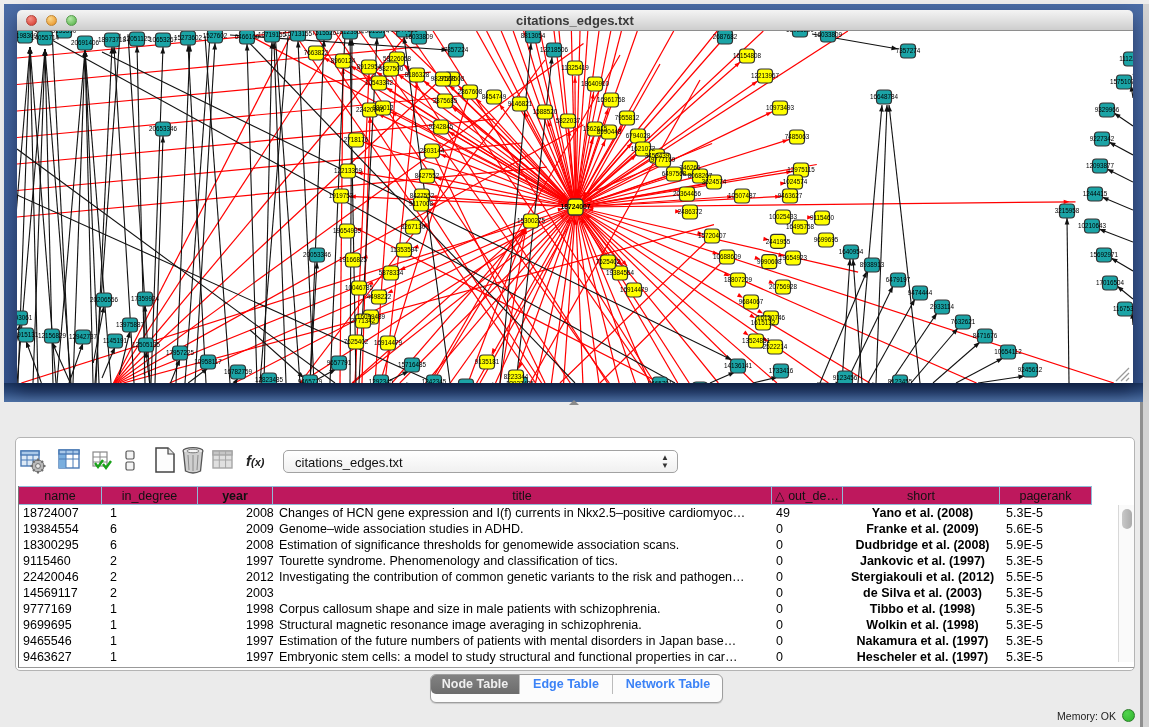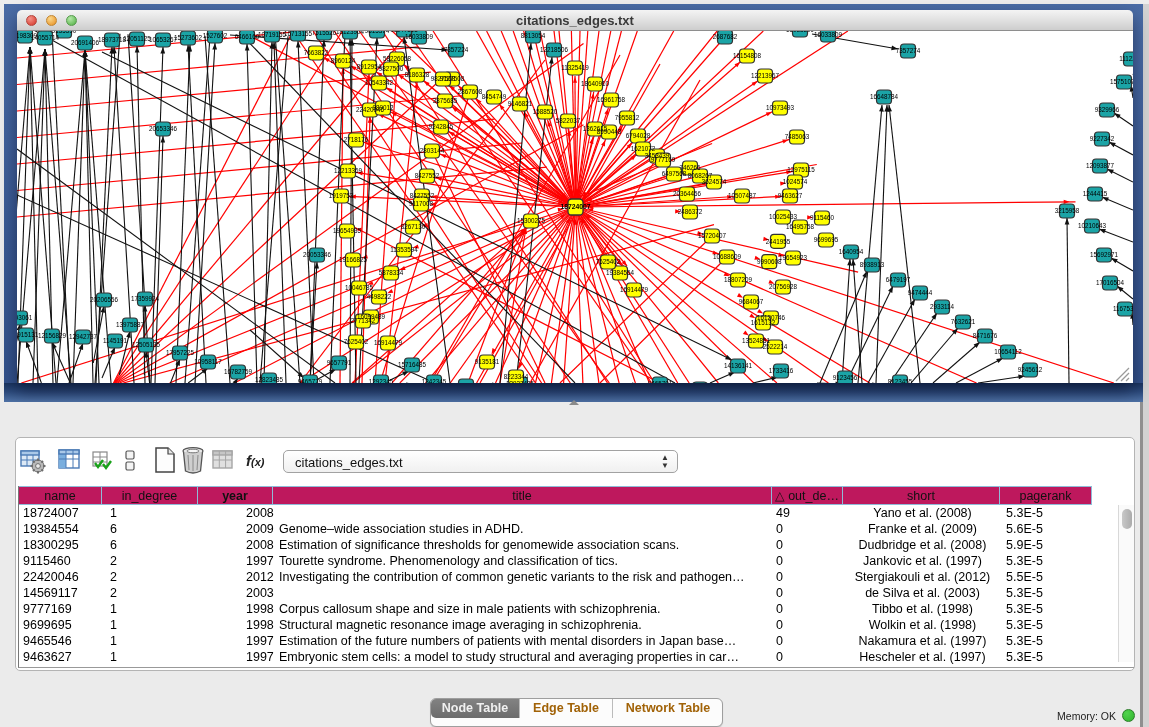--- a/index.html
+++ b/index.html
@@ -31,28 +31,28 @@
 #combo .arr { position:absolute; left:auto; right:8px; font-size:8px; color:#333; line-height:6px; }
 
 .th { position:absolute; top:84px; height:19px; background:#be185d; border:1px solid #8fbbd8; border-left:none; font-size:12.5px; color:#111; text-align:center; line-height:18px; }
 .trow { position:absolute; left:19px; width:1096px; height:16px; font-size:12.5px; color:#000; }
 .trow span { position:absolute; top:0; white-space:nowrap; overflow:hidden; }
 .c-name { left:4px; width:80px; }
 .c-deg { left:91px; width:90px; }
 .c-year { left:185px; width:70px;margin-left:42px; }
 .c-title { left:260px; width:492px; }
 .c-out { left:757px; width:64px; }
-.c-short { left:824px; width:159px; text-align:center; }
+.c-short { left:824px; width:159px; text-align:center;font-weight:bold; }
 .c-pr { left:987px; width:90px; }
 #tborder { position:absolute; left:18px; top:84px; width:1116px; height:182px; border-left:1px solid #777; border-bottom:1px solid #999; }
 #vscroll { position:absolute; left:1118px; top:103px; width:16px; height:157px; background:#fafafa; border-left:1px solid #d8d8d8; }
 #vthumb { position:absolute; left:3px; top:4px; width:10px; height:20px; background:linear-gradient(to right,#c8c8c8,#ababab); border-radius:5px; }
 
-#tabs { position:absolute; left:430px; top:272px; width:293px; height:29px; border:1px solid #9e9e9e; border-radius:6px; background:#fcfcfc; box-shadow:0 1px 1px rgba(0,0,0,0.15);margin-top:24px; }
-.tab { position:absolute; top:0; height:19px; font-size:12.5px; font-weight:bold; text-align:center; line-height:19px; color:#a16207; }
+#tabs { position:absolute; left:430px; top:272px; width:293px; height:29px; border:1px solid #9e9e9e; border-radius:6px; background:#fcfcfc; box-shadow:0 1px 1px rgba(0,0,0,0.15); }
+.tab { position:absolute; top:0; height:19px; font-size:12.5px; font-weight:bold; text-align:center; line-height:19px; color:#3b82f6; }
 #tab1 { left:0; width:88px; background:linear-gradient(to bottom,#828282,#6c6c6c); color:#f0f0f0; border-radius:5px 0 0 5px; }
 #tab2 { left:88px; width:93px; border-left:1px solid #bbb; }
 #tab3 { left:181px; width:111px; border-left:1px solid #bbb; }
 #memory { position:absolute; right:33px; top:308px; font-size:10.5px; color:#222; }
 #memdot { position:absolute; right:14px; top:307px; width:13px; height:13px; border-radius:50%; background:radial-gradient(circle at 35% 30%, #52d44e, #2fb32c); border:1.5px solid #2a7d28; }
 </style></head>
 <body>
 <div id="app">
 <div id="desktop"></div>
 <div id="desk-bottom"></div>
@@ -885,20 +885,21 @@
 <div class="th" style="left:198px; width:75px;font-weight:bold; ">year</div>
 <div class="th" style="left:273px; width:499px; ">title</div>
 <div class="th" style="left:772px; width:71px; ">△ out_de…</div>
 <div class="th" style="left:843px; width:157px; ">short</div>
 <div class="th" style="left:1000px; width:92px; ">pagerank</div>
 
   <div class="trow" style="top:104px">
 <span class="c-name">18724007</span>
         <span class="c-deg">1</span>
         <span class="c-year">2008</span>
+        <span class="c-title">Changes of HCN gene expression and I(f) currents in Nkx2.5–positive cardiomyoc…</span>
         <span class="c-out">49</span>
         <span class="c-short">Yano et al. (2008)</span>
         <span class="c-pr">5.3E-5</span>
       </div>
 <div class="trow" style="top:120px">
 <span class="c-name">19384554</span>
         <span class="c-deg">6</span>
         <span class="c-year">2009</span>
         <span class="c-title">Genome–wide association studies in ADHD.</span>
         <span class="c-out">0</span>
@@ -964,21 +965,21 @@
         <span class="c-year">1997</span>
         <span class="c-title">Estimation of the future numbers of patients with mental disorders in Japan base…</span>
         <span class="c-out">0</span>
         <span class="c-short">Nakamura et al. (1997)</span>
         <span class="c-pr">5.3E-5</span>
       </div>
 <div class="trow" style="top:248px">
 <span class="c-name">9463627</span>
         <span class="c-deg">1</span>
         <span class="c-year">1997</span>
-        <span class="c-title">Embryonic stem cells: a model to study structural and averaging properties in car…</span>
+        <span class="c-title">Embryonic stem cells: a model to study structural and functional properties in car…</span>
         <span class="c-out">0</span>
         <span class="c-short">Hescheler et al. (1997)</span>
         <span class="c-pr">5.3E-5</span>
       </div>
 
   <div id="tborder"></div>
   <div id="vscroll">
         <div id="vthumb"></div>
       </div>
   <div id="tabs">

